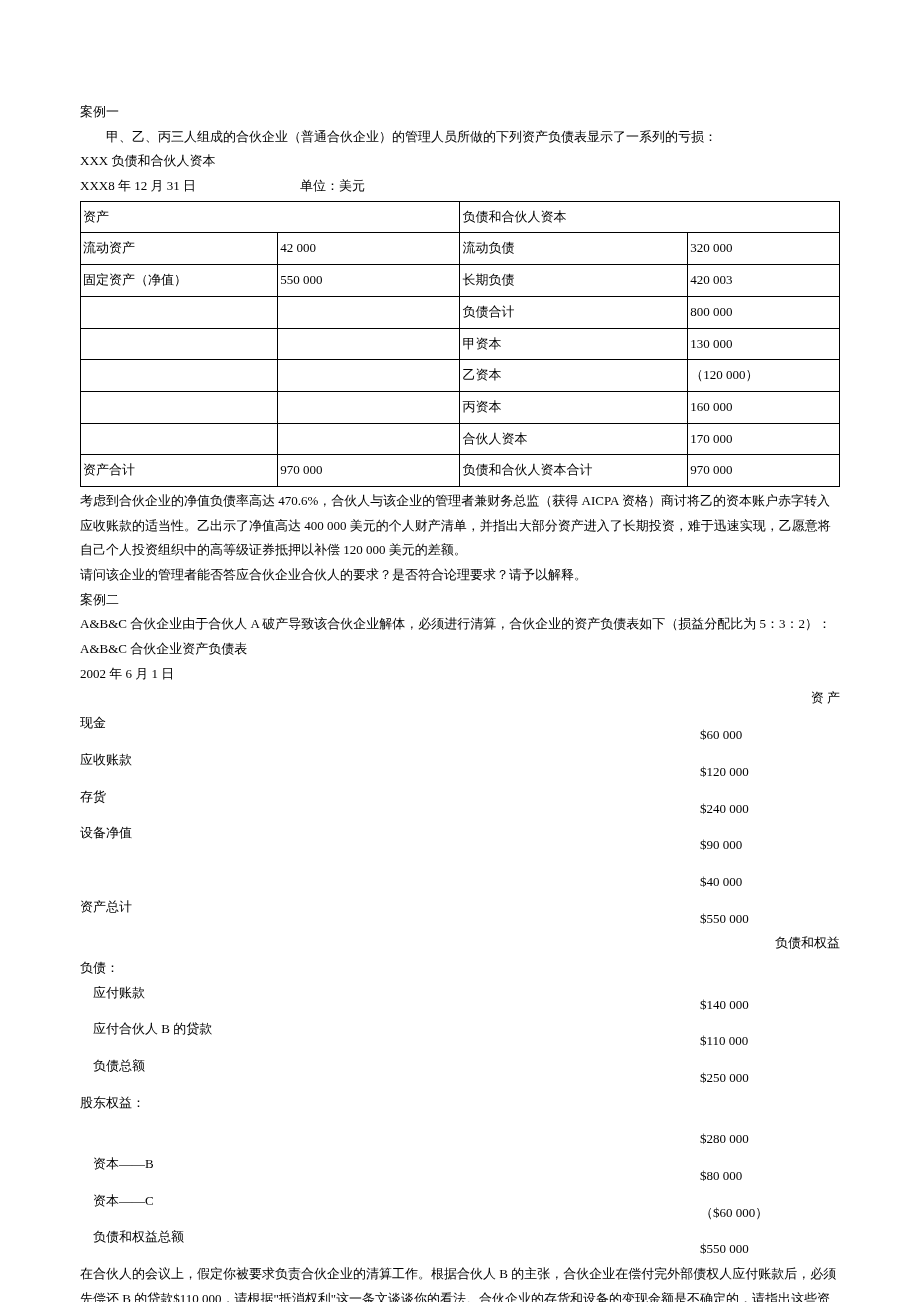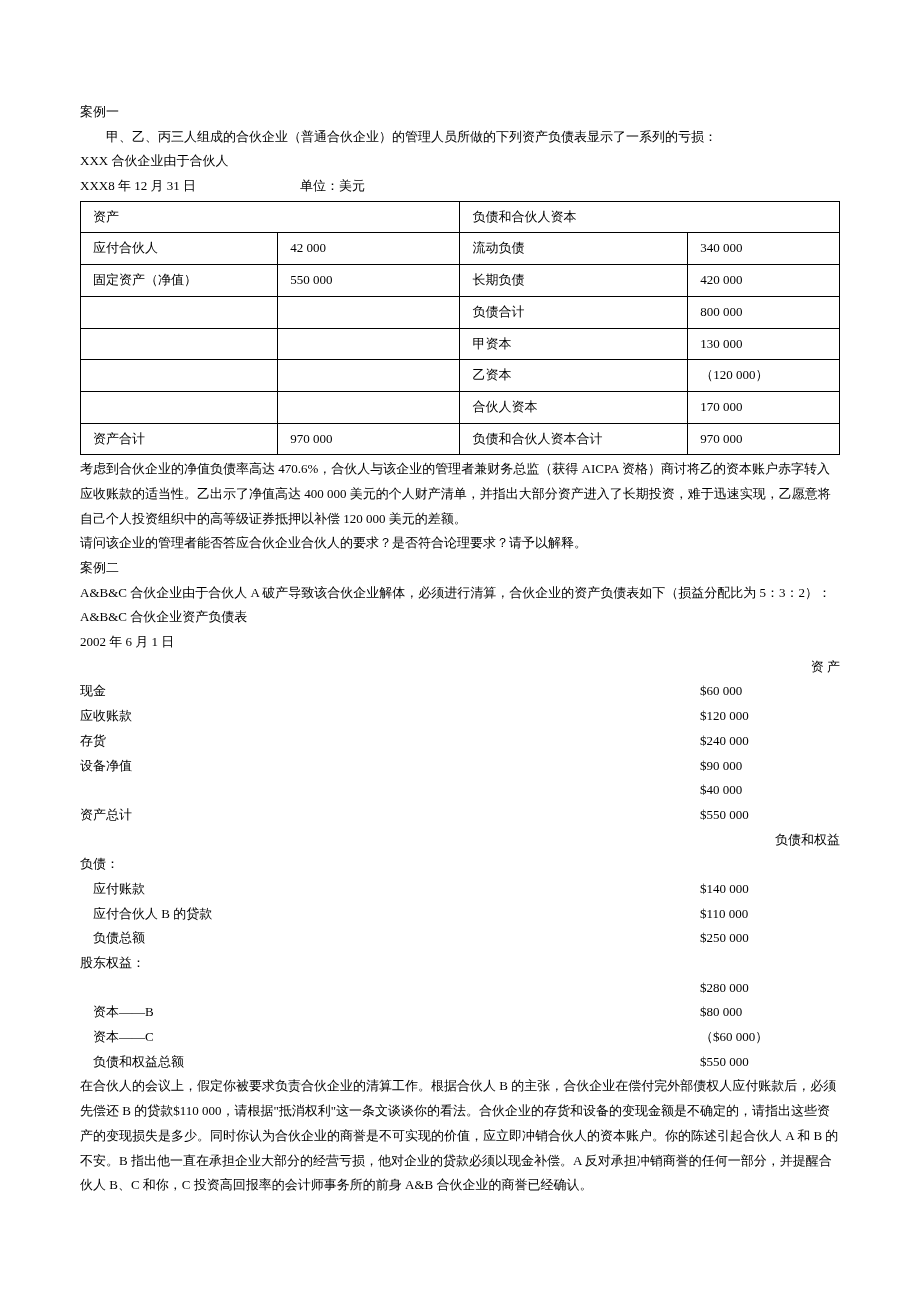--- a/index.html
+++ b/index.html
@@ -20,21 +20,21 @@
       padding-left: 1em;
     }
     table {
       border-collapse: collapse;
       width: 100%;
       margin: 2px 0;
       font-size: 13px;
     }
     td {
       border: 1px solid #000;
-      padding: 3px 12px;
+      padding: 3px 2px;
       vertical-align: top;
       height: 18px;
     }
     .col-a1 { width: 26%; }
     .col-a2 { width: 24%; margin-left: 48px; }
     .col-a3 { width: 30%; }
     .col-a4 { width: 20%; }
     .date-unit {
       display: flex;
       gap: 104px;
@@ -45,71 +45,78 @@
     .two-col {
       display: flex;
       justify-content: flex-end;
     }
     .two-col .left {
       flex: 1;
     }
     .two-col .right {
       width: 140px;
       text-align: left;
+      margin-top: 12px;
     }
     p, div {
       margin: 0;
     }
   </style>
 </head>
 <body>
 
 <div>案例一</div>
 <div class="indent">甲、乙、丙三人组成的合伙企业（普通合伙企业）的管理人员所做的下列资产负债表显示了一系列的亏损：</div>
-<div>XXX 合伙企业由于合伙人</div>
+<div>XXX 负债和合伙人资本</div>
 <div class="date-unit">
   <span>XXX8 年 12 月 31 日</span>
   <span>单位：美元</span>
 </div>
 
 <table>
   <tbody>
       <tr>
     <td class="col-a1" colspan="2">资产</td>
     <td class="col-a3" colspan="2">负债和合伙人资本</td>
   </tr>
   <tr>
-    <td class="col-a1">应付合伙人</td>
+    <td class="col-a1">流动资产</td>
     <td class="col-a2">42 000</td>
     <td class="col-a3">流动负债</td>
-    <td class="col-a4">340 000</td>
+    <td class="col-a4">320 000</td>
   </tr>
   <tr>
     <td>固定资产（净值）</td>
     <td>550 000</td>
     <td>长期负债</td>
-    <td>420 000</td>
+    <td>420 003</td>
   </tr>
   <tr>
     <td></td>
     <td></td>
     <td>负债合计</td>
     <td>800 000</td>
   </tr>
   <tr>
     <td></td>
     <td></td>
     <td>甲资本</td>
     <td>130 000</td>
   </tr>
   <tr>
     <td></td>
     <td></td>
     <td>乙资本</td>
     <td>（120 000）</td>
+  </tr>
+  <tr>
+    <td></td>
+    <td></td>
+    <td>丙资本</td>
+    <td>160 000</td>
   </tr>
   <tr>
     <td></td>
     <td></td>
     <td>合伙人资本</td>
     <td>170 000</td>
   </tr>
   <tr>
     <td>资产合计</td>
     <td>970 000</td>

